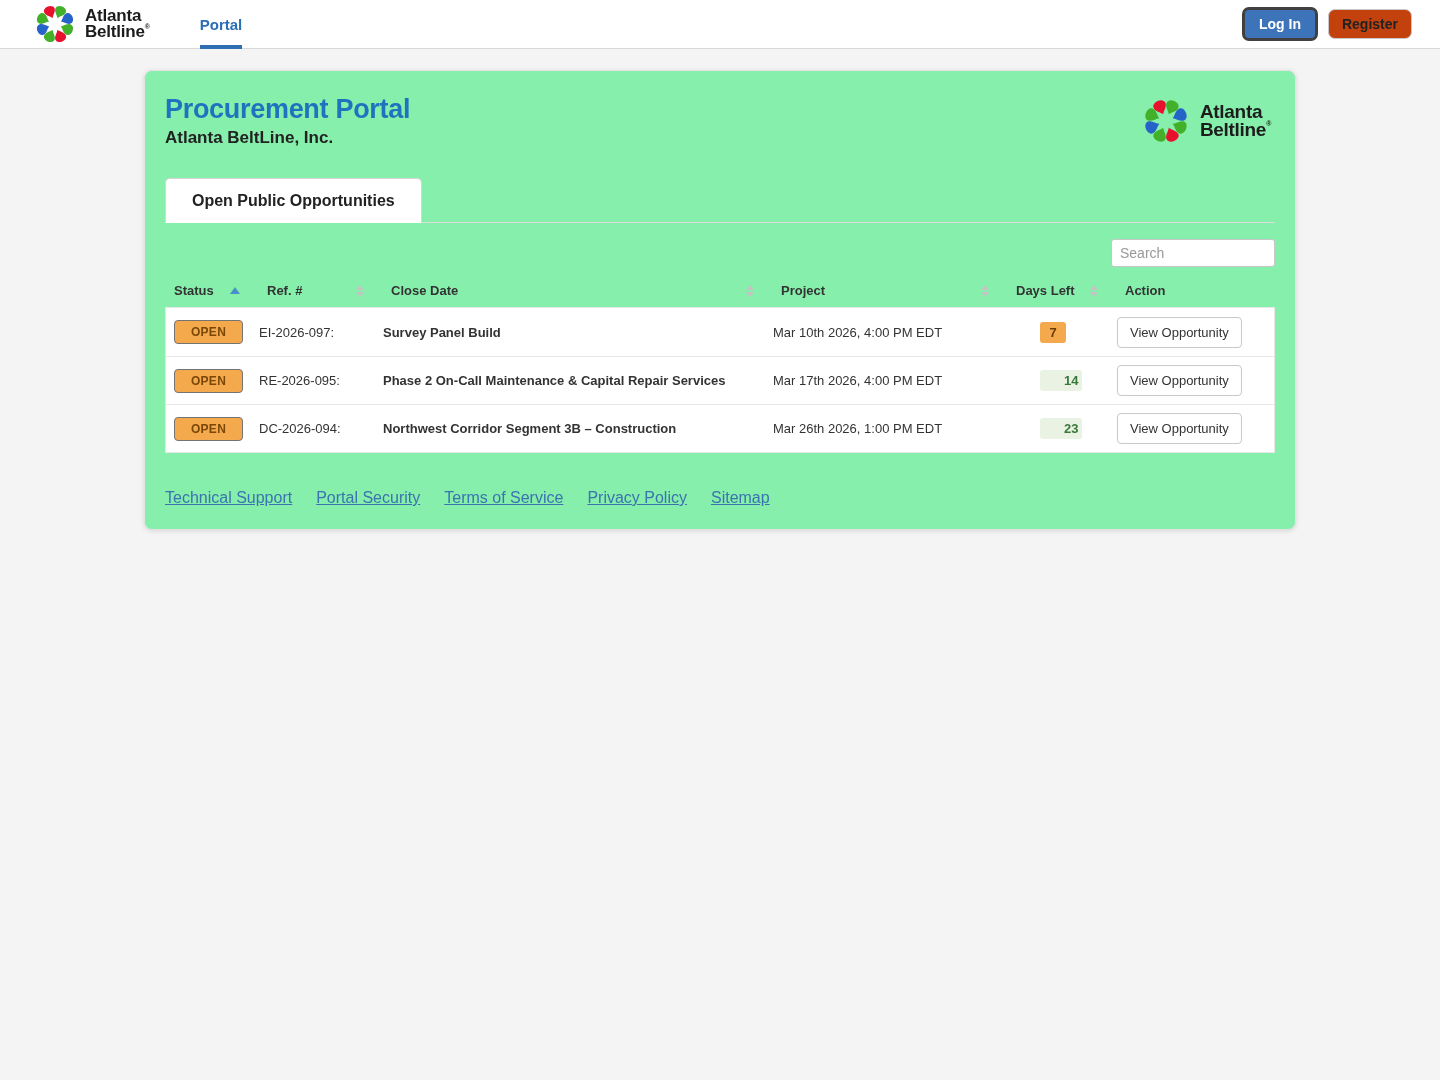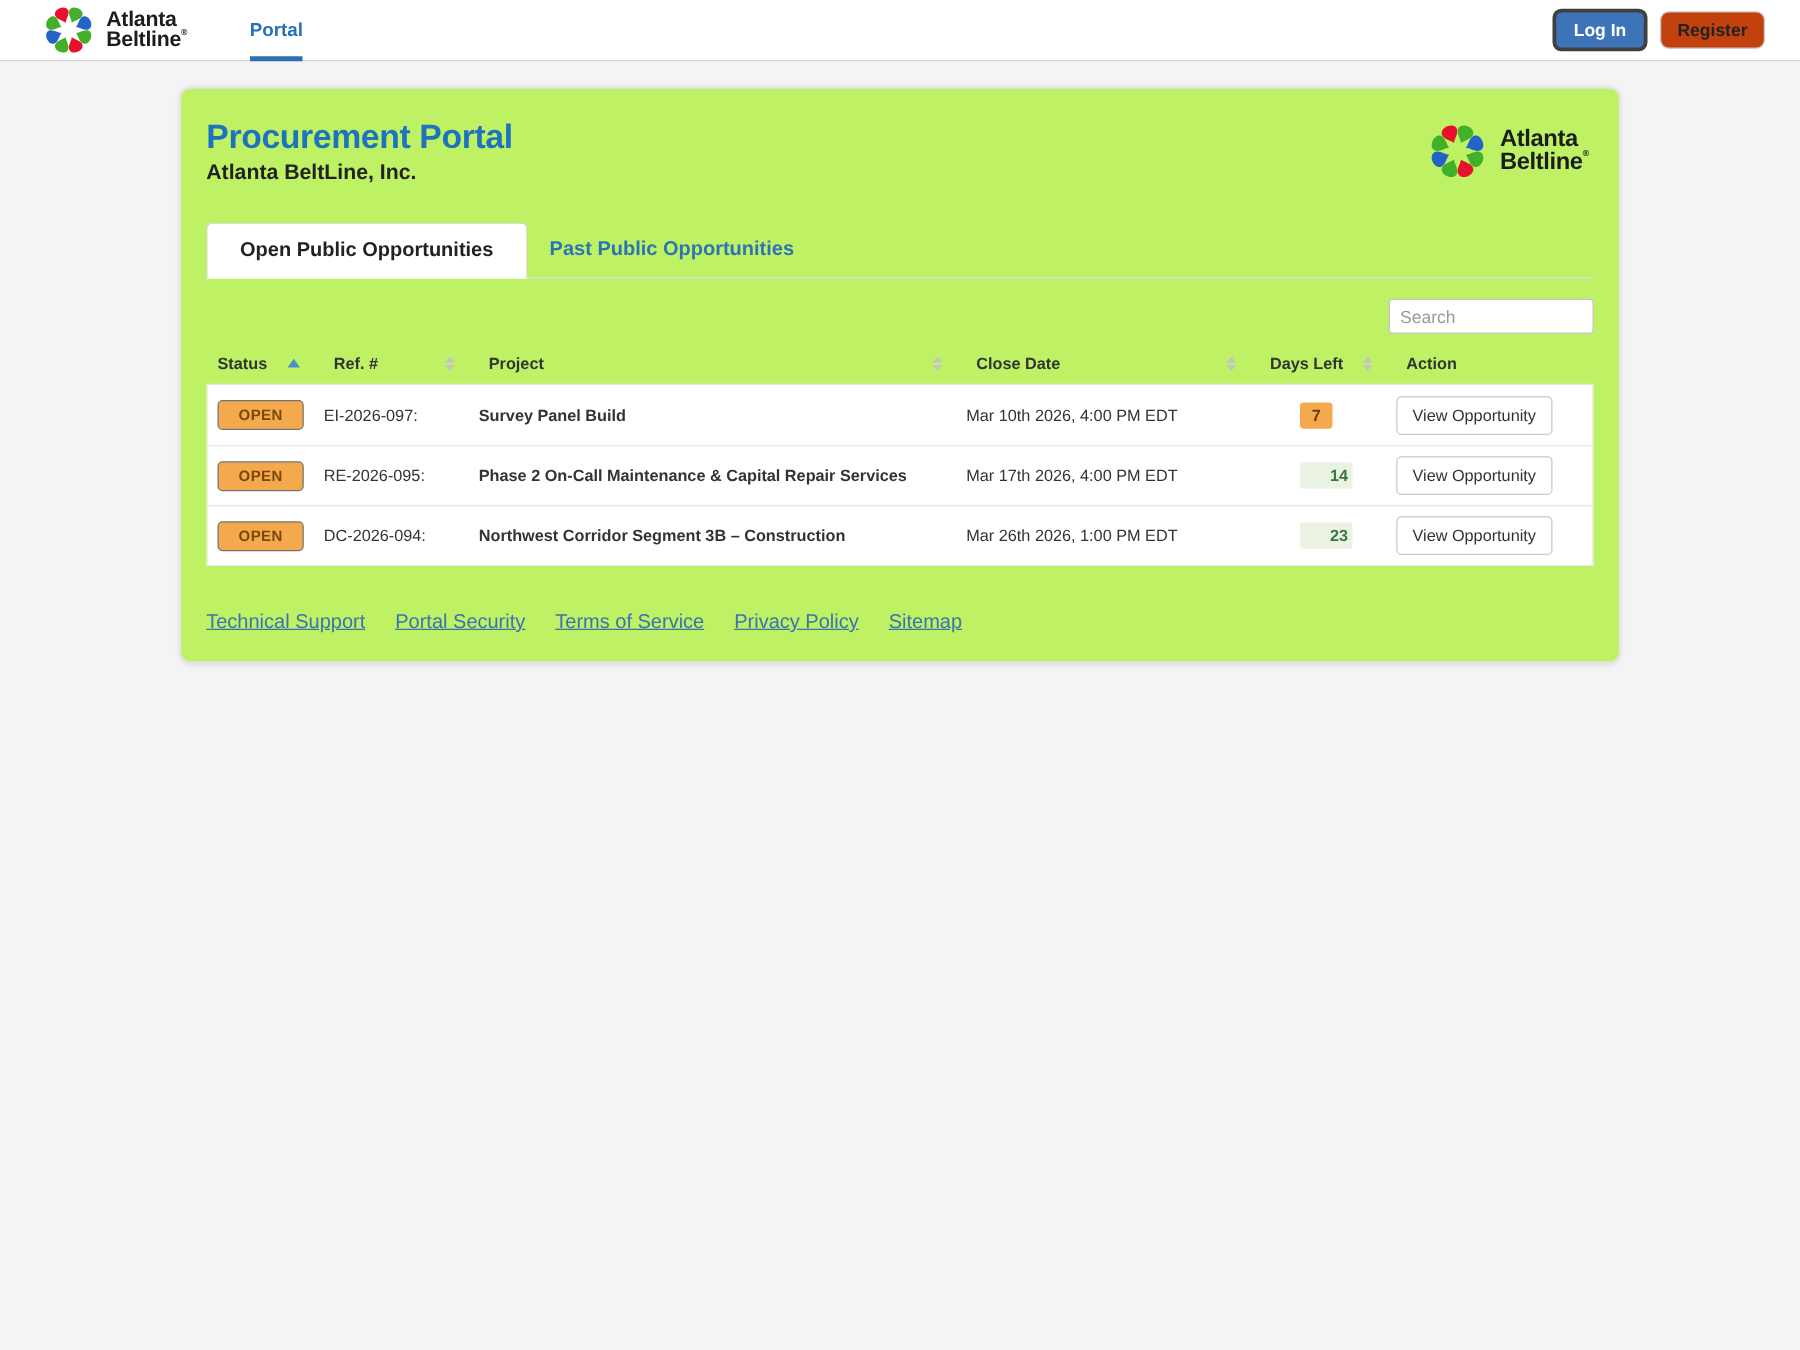--- a/index.html
+++ b/index.html
@@ -39,21 +39,21 @@
     background:#c2410c; color:#222; font-weight:bold; font-size:14px;
     border:1px solid #c9c9c9; border-radius:7px;
     padding:6px 13px; margin-left:10px; cursor:pointer;
     font-family:inherit;
   }
   
   .ring { display:block; }
   
   .card {
     width:1152px; margin:21px auto 0 144px;
-    background:#bef264; border:1px solid #e3e3e3; border-radius:8px;
+    background:#86efac; border:1px solid #e3e3e3; border-radius:8px;
     box-shadow:0 1px 5px rgba(0,0,0,0.12);
     padding:23px 20px 22px 20px;
     min-height:454px;
   }
   .card-head { display:flex; align-items:flex-start; }
   .page-title { color:#1e73be; font-size:27px; font-weight:bold; letter-spacing:-0.3px; }
   .page-subtitle { color:#222; font-size:17px; font-weight:bold; margin-top:3px; }
   .card-head-spacer { flex:1; }
   .cardlogo { display:flex; align-items:center; gap:10px; margin:3px 4px 0 0; }
   .cardlogo-text { font-weight:bold; font-size:19px; line-height:0.95; color:#1c1c1c; letter-spacing:-0.3px; }
@@ -222,48 +222,47 @@
       </svg>
       <div class="cardlogo-text">
         <div>Atlanta</div>
         <div><span>Beltline</span><span class="reg">®</span></div>
       </div>
     </div>
   </div>
 
   <div class="tabs">
     <button class="tab active">Open Public Opportunities</button>
-    <button class="tab">Past Public Opportunities</button>
   </div>
 
   <div class="search-row">
     <input class="search-input" type="text" placeholder="Search" style="">
   </div>
 
   <div class="thead">
     <div class="th">
       <span>Status</span>
       <span class="sort-asc"></span>
     </div>
     <div class="th">
       <span>Ref. #</span>
       <span class="sort-both">
           <span class="u"></span>
           <span class="d"></span>
         </span>
     </div>
     <div class="th">
-      <span>Project</span>
+      <span>Close Date</span>
       <span class="sort-both">
           <span class="u"></span>
           <span class="d"></span>
         </span>
     </div>
     <div class="th">
-      <span>Close Date</span>
+      <span>Project</span>
       <span class="sort-both">
           <span class="u"></span>
           <span class="d"></span>
         </span>
     </div>
     <div class="th">
       <span>Days Left</span>
       <span class="sort-both">
           <span class="u"></span>
           <span class="d"></span>

